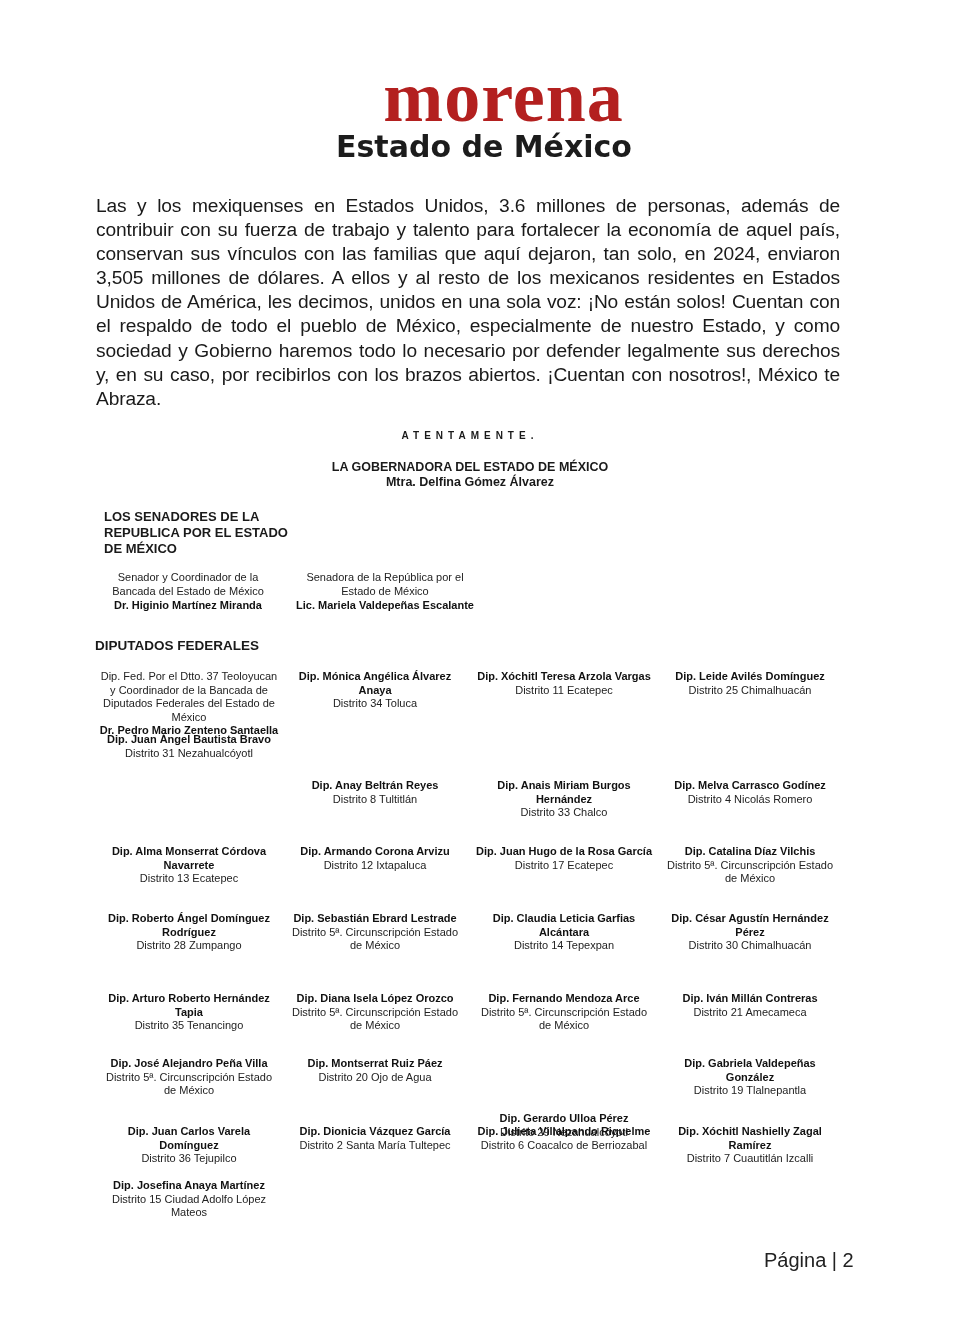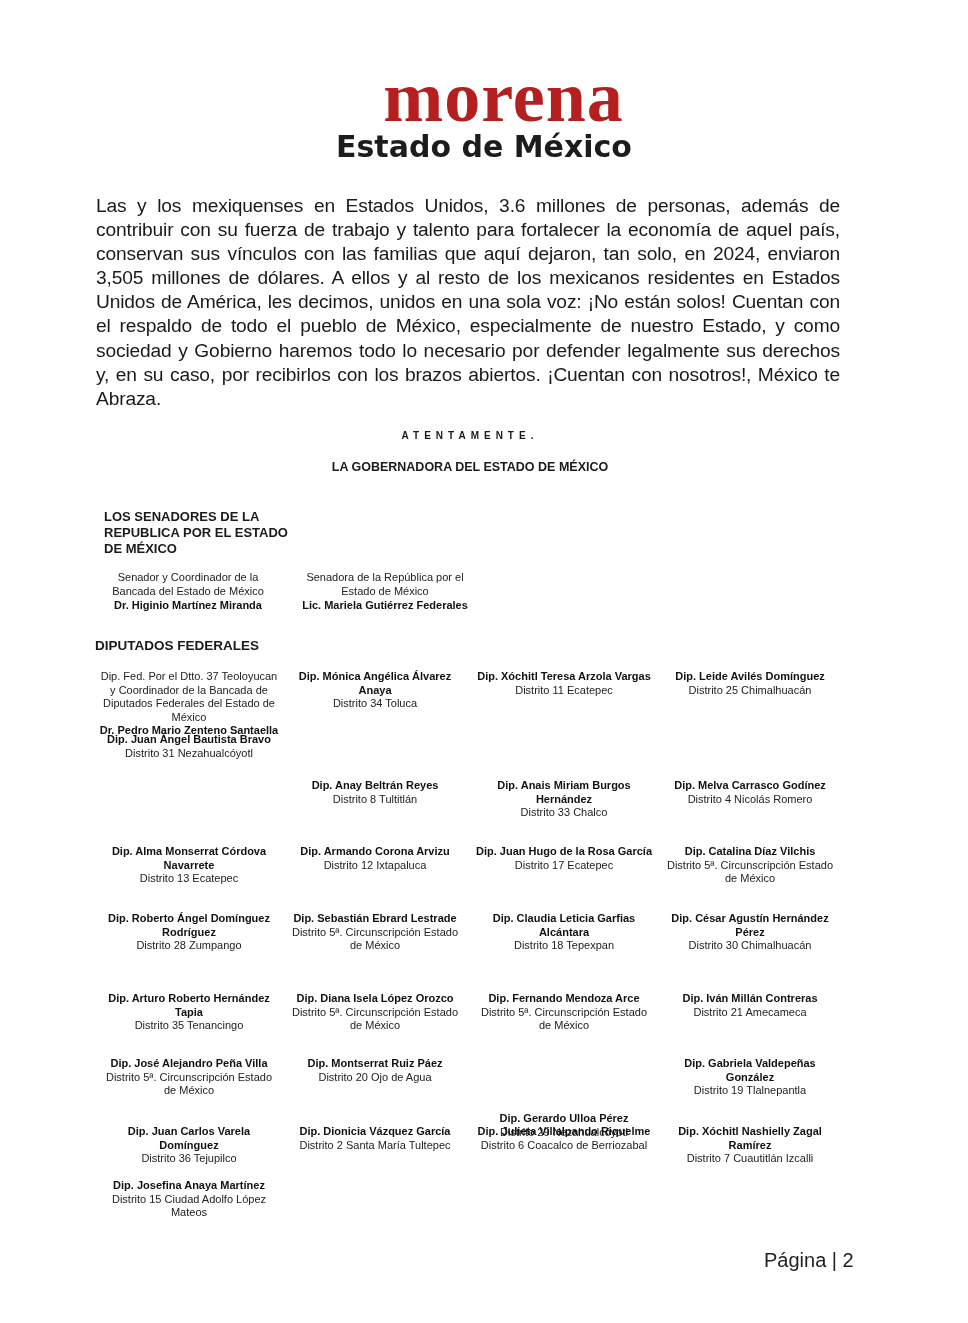--- a/index.html
+++ b/index.html
@@ -39,31 +39,32 @@
   <div class="logo-main">morena</div>
   <div class="logo-sub">Estado de México</div>
 </div>
 
 <p class="body-text">Las y los mexiquenses en Estados Unidos, 3.6 millones de personas, además de contribuir con su fuerza de trabajo y talento para fortalecer la economía de aquel país, conservan sus vínculos con las familias que aquí dejaron, tan solo, en 2024, enviaron 3,505 millones de dólares. A ellos y al resto de los mexicanos residentes en Estados Unidos de América, les decimos, unidos en una sola voz: ¡No están solos! Cuentan con el respaldo de todo el pueblo de México, especialmente de nuestro Estado, y como sociedad y Gobierno haremos todo lo necesario por defender legalmente sus derechos y, en su caso, por recibirlos con los brazos abiertos. ¡Cuentan con nosotros!, México te Abraza.</p>
 
 <div class="atentamente">ATENTAMENTE.</div>
 
 <div class="gov">
   <div>LA GOBERNADORA DEL ESTADO DE MÉXICO</div>
+  <div>Mtra. Delfina Gómez Álvarez</div>
 </div>
 
 <div class="senators-heading">LOS SENADORES DE LA REPUBLICA POR EL ESTADO DE MÉXICO</div>
 
 <div class="senator sen1">
   <div>Senador y Coordinador de la Bancada del Estado de México</div>
   <div class="name">Dr. Higinio Martínez Miranda</div>
 </div>
 <div class="senator sen2">
   <div>Senadora de la República por el Estado de México</div>
-  <div class="name">Lic. Mariela Gutiérrez Federales</div>
+  <div class="name">Lic. Mariela Valdepeñas Escalante</div>
 </div>
 
 <div class="dip-heading">DIPUTADOS FEDERALES</div>
 
 <div class="dip c1" style="top:670px;">
   <div>Dip. Fed. Por el Dtto. 37 Teoloyucan y Coordinador de la Bancada de Diputados Federales del Estado de México</div>
   <div class="name">Dr. Pedro Mario Zenteno Santaella</div>
 </div>
 <div class="dip c2" style="top:670px;">
   <div class="name">Dip. Mónica Angélica Álvarez Anaya</div>
@@ -115,21 +116,21 @@
 <div class="dip c1" style="top:912px;">
   <div class="name">Dip. Roberto Ángel Domínguez Rodríguez</div>
   <div>Distrito 28 Zumpango</div>
 </div>
 <div class="dip c2" style="top:912px;">
   <div class="name">Dip. Sebastián Ebrard Lestrade</div>
   <div>Distrito 5ª. Circunscripción Estado de México</div>
 </div>
 <div class="dip c3" style="top:912px;">
   <div class="name">Dip. Claudia Leticia Garfias Alcántara</div>
-  <div>Distrito 18 Tepexpan</div>
+  <div>Distrito 14 Tepexpan</div>
 </div>
 <div class="dip c4" style="top:912px;">
   <div class="name">Dip. César Agustín Hernández Pérez</div>
   <div>Distrito 30 Chimalhuacán</div>
 </div>
 
 <div class="dip c1" style="top:992px;">
   <div class="name">Dip. Arturo Roberto Hernández Tapia</div>
   <div>Distrito 35 Tenancingo</div>
 </div>

